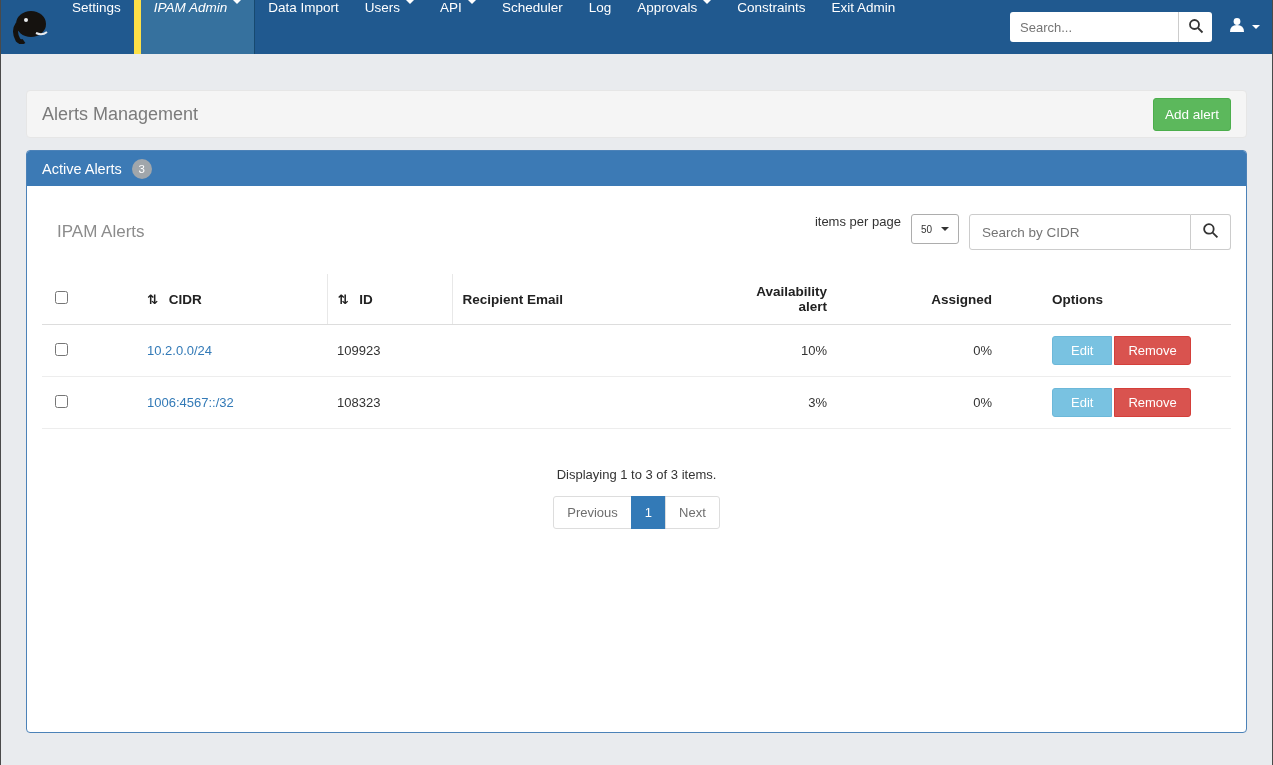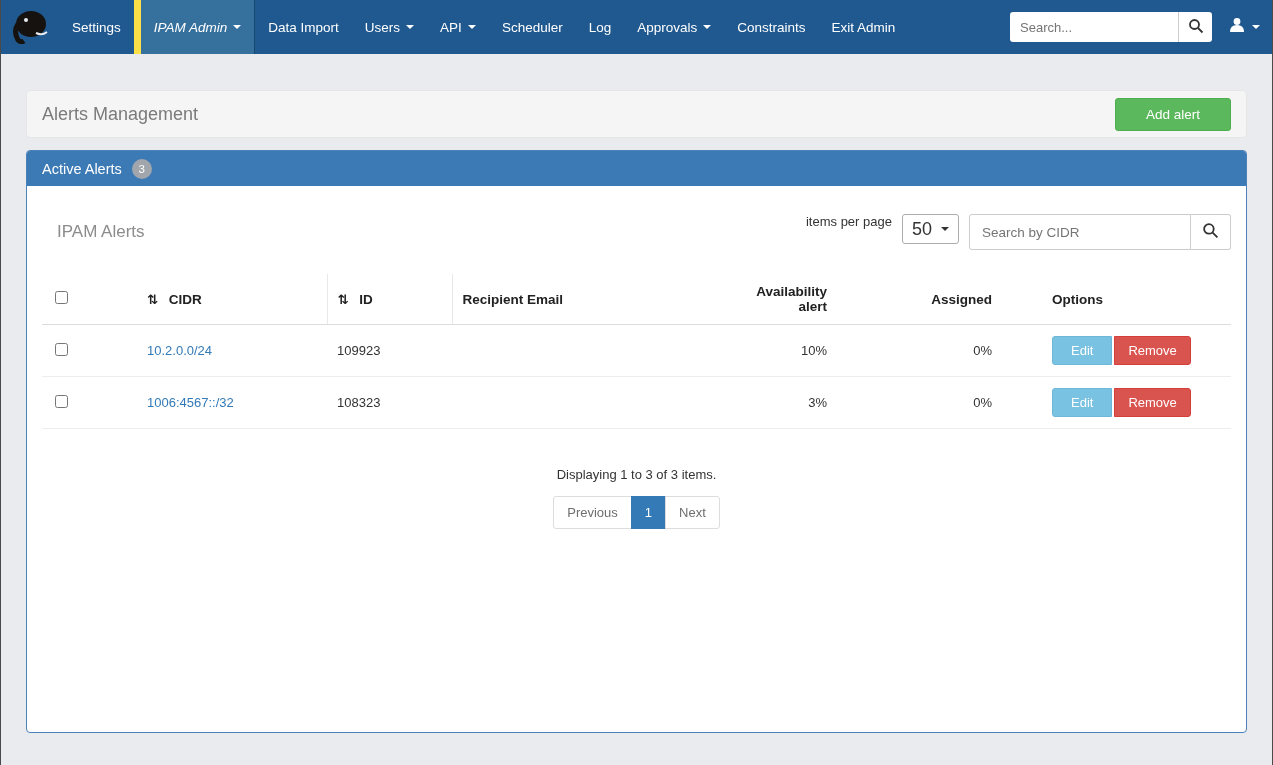--- a/index.html
+++ b/index.html
@@ -5,53 +5,53 @@
   * { box-sizing: border-box; margin: 0; padding: 0; }
   html,body { background:#cfcfcf; }
   body { font-family: "Liberation Sans", "DejaVu Sans", sans-serif; }
   .screen { width:1273px; height:765px; background:#e9ebee; overflow:hidden;
             border-left:1px solid #4a4a4a; border-right:1px solid #4a4a4a; margin:0 auto; }
 
   
   .navbar { height:54px; background:#20598f; display:flex; align-items:stretch; color:#fff; }
   .logo { width:58px; display:flex; align-items:center; justify-content:center; cursor:pointer; }
   .nav-items { display:flex; list-style:none; align-items:stretch; }
-  .nav-item { display:flex; align-items:center; padding:0 13px; font-size:13.5px; cursor:pointer; white-space:nowrap; }
+  .nav-item { display:flex; padding:0 13px; font-size:13.5px; cursor:pointer; white-space:nowrap; }
   .nav-item.active { background:#36719e; border-left:7px solid #fde047; border-right:1px solid #17496f;font-style:italic; }
   .caret { display:inline-block; margin-left:6px; width:0; height:0;
            border-left:4px solid transparent; border-right:4px solid transparent; border-top:4px solid #fff; }
   .nav-right { margin-left:auto; display:flex; align-items:center; padding-right:12px; }
   .nav-search { display:flex; height:30px; }
   .nav-search input { width:168px; border:none; border-radius:3px 0 0 3px; padding:0 10px;
                       font-size:13px; outline:none; color:#555; }
   .nav-search button { width:34px; background:#fff; border:none; border-left:1px solid #ccc;
                        border-radius:0 3px 3px 0; display:flex; align-items:center; justify-content:center; cursor:pointer; }
   .user-menu { display:flex; align-items:center; margin-left:16px; cursor:pointer; }
 
   
   .content { padding:36px 25px 0; }
   .page-header { background:#f5f5f5; border:1px solid #e6e6e6; border-radius:4px; height:48px;
                  display:flex; align-items:center; padding:0 15px; }
   .page-title { font-size:18px; color:#7b7b7b; font-weight:400; }
   .btn-add { margin-left:auto; background:#5cb85c; border:1px solid #4cae4c; color:#fff;
-             font-size:13.5px; padding:8px 30px; border-radius:3px; cursor:pointer; }
+             font-size:13.5px; padding:8px 11px; border-radius:3px; cursor:pointer; }
 
   .panel { margin-top:12px; border:1px solid #4c82b8; border-radius:4px; background:#fff; height:583px; }
   .panel-heading { background:#3c7ab5; height:35px; border-radius:3px 3px 0 0; display:flex;
                    align-items:center; padding:0 15px; color:#fff; font-size:14.5px; }
   .badge { margin-left:10px; background:#a0a6ab; color:#fff; font-size:11.5px; min-width:20px; height:20px;
            border-radius:10px; display:inline-flex; align-items:center; justify-content:center; padding:0 6px; }
   .panel-body { padding:18px 15px; }
 
   .toolbar { display:flex; align-items:center; margin:10px 0 24px; }
   .table-title { font-size:17px; color:#8c8c8c; font-weight:400; padding-left:15px; }
   .toolbar-right { margin-left:auto; display:flex; align-items:flex-start; gap:10px; }
   .ipp-label { font-size:13px; color:#333; }
   .select { border:1px solid #adadad; border-radius:3px; height:30px; display:flex; align-items:center;
-            gap:9px; padding:0 9px; font-size:18px; cursor:pointer; background:#fff; color:#333; }
+            gap:9px; padding:0 9px; font-size:10px; cursor:pointer; background:#fff; color:#333; }
   .select .caret { border-top-color:#333; margin-left:0; }
   .search-group { display:flex; height:36px; }
   .search-group input { width:222px; border:1px solid #ccc; border-radius:3px 0 0 3px; padding:0 12px;
                         font-size:13.5px; color:#555; outline:none; }
   .search-group button { width:40px; border:1px solid #ccc; border-left:none; background:#fff;
                          border-radius:0 3px 3px 0; cursor:pointer; display:flex; align-items:center; justify-content:center; }
 
   
   table { width:100%; border-collapse:collapse; table-layout:fixed; }
   th { text-align:left; font-size:13.5px; color:#222; padding:10px 10px; border-bottom:1px solid #ddd; }

